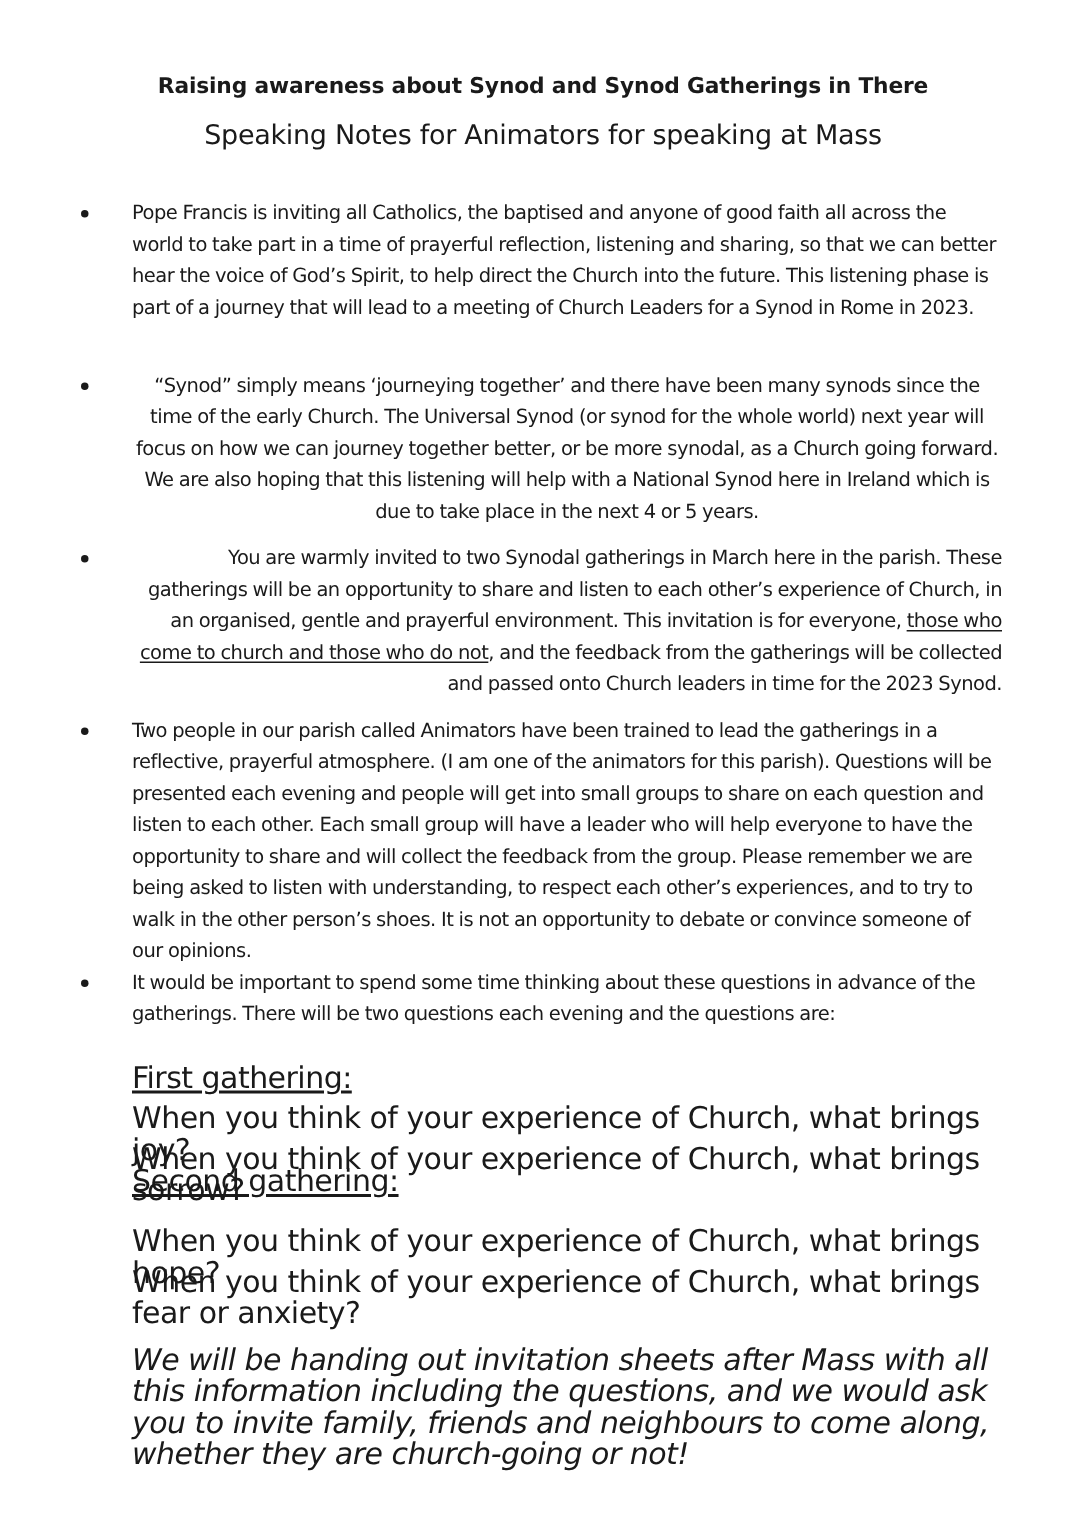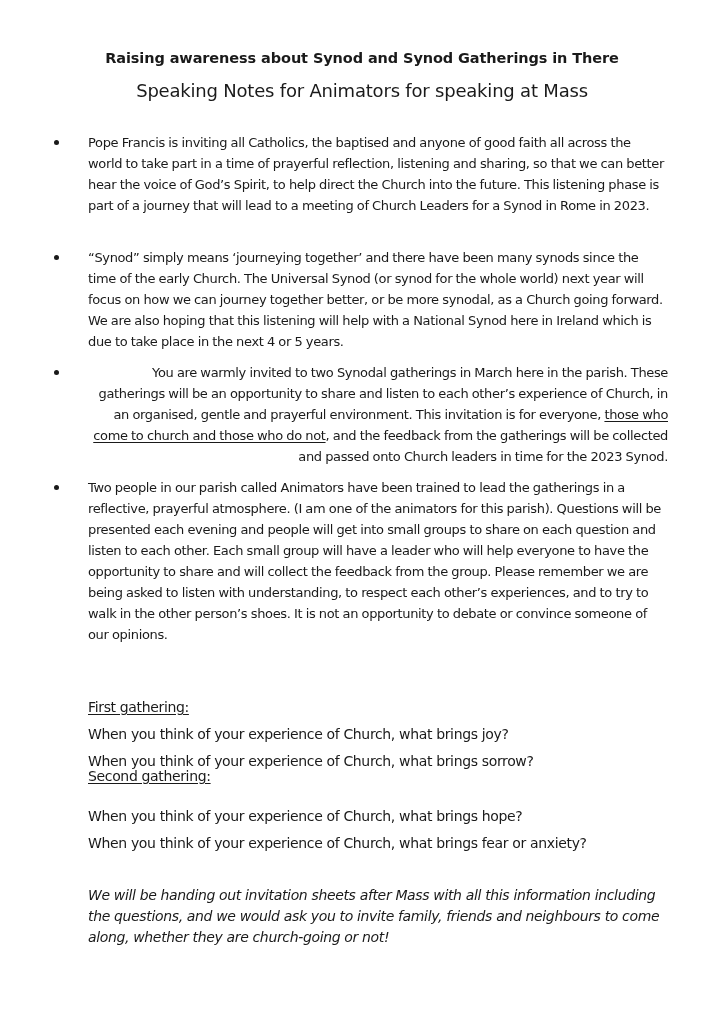--- a/index.html
+++ b/index.html
@@ -56,53 +56,58 @@
     width: 5px;
     height: 5px;
     border-radius: 50%;
     background: #1a1a1a;
   }
   .u { text-decoration: underline; text-underline-offset: 2px; }
   .sub-para {
     position: absolute;
     left: 88px;
     width: 580px;
-    font-size: 14px;
+    font-size: 20px;
     line-height: 21px;
     letter-spacing: -0.35px;
+    margin-top: 11px;
   }
 </style>
 </head>
 <body>
 
 <div class="page">
 
   <div class="title">Raising awareness about Synod and Synod Gatherings in There</div>
   <div class="subtitle">Speaking Notes for Animators for speaking at Mass</div>
 
   <div class="bullet-block" style="top:132px;">
     <span class="bullet-dot"></span>
     <span>Pope Francis is inviting all Catholics, the baptised and anyone of good faith all across the world to take part in a time of prayerful reflection, listening and sharing, so that we can better hear the voice of God’s Spirit, to help direct the Church into the future.  This listening phase is part of a journey that will lead to a meeting of Church Leaders for a Synod in Rome in 2023.</span>
   </div>
 
-  <div class="bullet-block" style="top:247px;">
+  <div class="bullet-block" style="top:247px;text-align:center;">
     <span class="bullet-dot"></span>
     <span>“Synod” simply means ‘journeying together’ and there have been many synods since the time of the early Church.  The Universal Synod (or synod for the whole world) next year will focus on how we can journey together better, or be more synodal, as a Church going forward.  We are also hoping that this listening will help with a National Synod here in Ireland which is due to take place in the next 4 or 5 years.</span>
   </div>
 
   <div class="bullet-block" style="top:362px;text-align:right;">
     <span class="bullet-dot"></span>
     <span>You are warmly invited to two Synodal gatherings in March here in the parish.  These gatherings will be an opportunity to share and listen to each other’s experience of Church, in an organised, gentle and prayerful environment. This invitation is for everyone, </span><span class="u">those who come to church and those who do not</span><span>, and the feedback from the gatherings will be collected and passed onto Church leaders in time for the 2023 Synod.</span>
   </div>
 
   <div class="bullet-block" style="top:477px;">
     <span class="bullet-dot"></span>
     <span>Two people in our parish called Animators have been trained to lead the gatherings in a reflective, prayerful atmosphere.  (I am one of the animators for this parish). Questions will be presented each evening and people will get into small groups to share on each question and listen to each other. Each small group will have a leader who will help everyone to have the opportunity to share and will collect the feedback from the group. Please remember we are being asked to listen with understanding, to respect each other’s experiences, and to try to walk in the other person’s shoes.  It is not an opportunity to debate or convince someone of our opinions.</span>
   </div>
 
+  <div class="bullet-block" style="top:645px;">
+    <span class="bullet-dot"></span>
+    <span>It would be important to spend some time thinking about these questions in advance of the gatherings. There will be two questions each evening and the questions are:</span>
+  </div>
 
   <div class="sub-para u" style="top:697px;">First gathering:</div>
   <div class="sub-para" style="top:724px;">When you think of your experience of Church, what brings joy?</div>
   <div class="sub-para" style="top:751px;">When you think of your experience of Church, what brings sorrow?</div>
 
   <div class="sub-para u" style="top:766px;">Second gathering:</div>
   <div class="sub-para" style="top:806px;">When you think of your experience of Church, what brings hope?</div>
   <div class="sub-para" style="top:833px;">When you think of your experience of Church, what brings fear or anxiety?</div>
 
   <div class="sub-para" style="top:885px;font-style:italic;">We will be handing out invitation sheets after Mass with all this information including the questions, and we would ask you to invite family, friends and neighbours to come along, whether they are church-going or not!</div>

